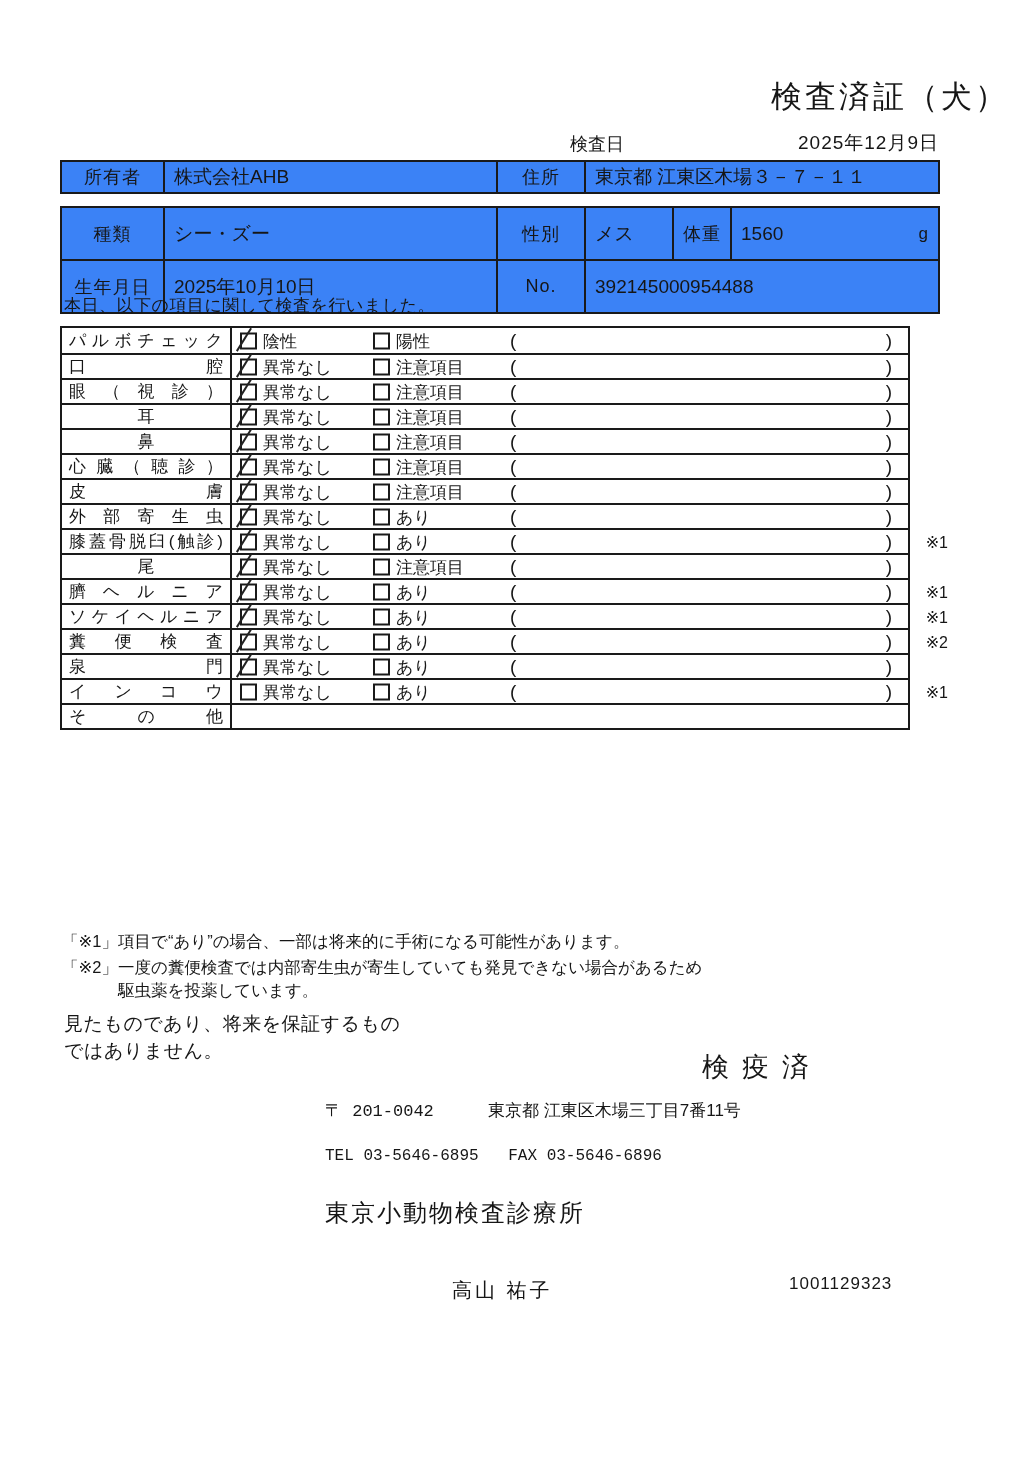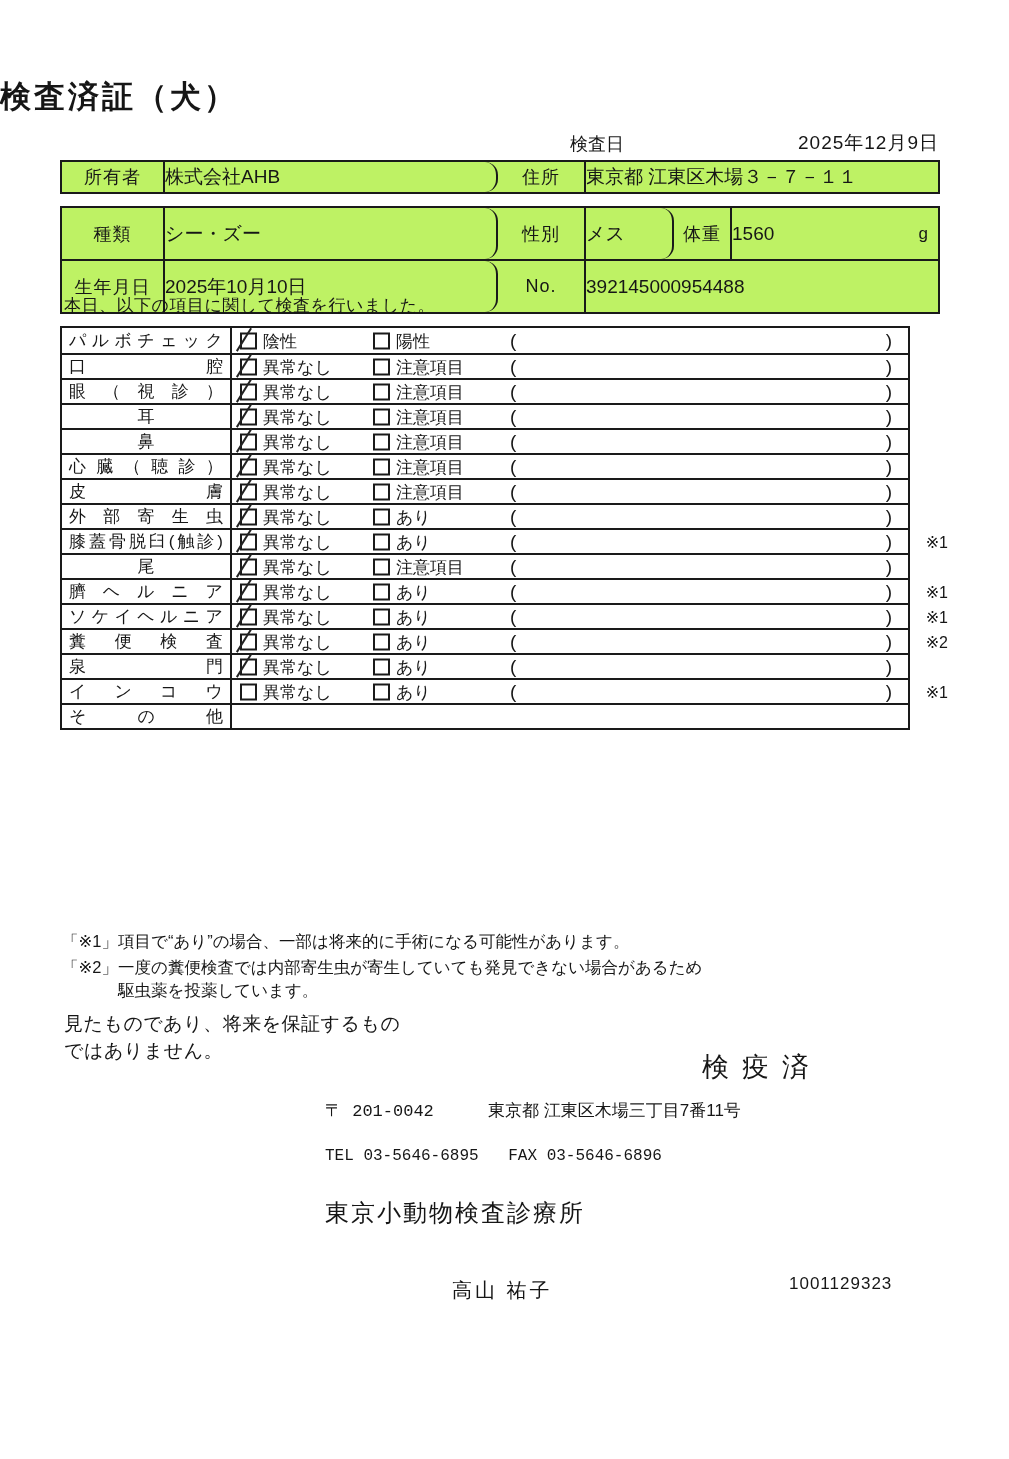--- a/index.html
+++ b/index.html
@@ -4,35 +4,35 @@
 <style>
   html,body{margin:0;padding:0;}
   body{
     width:1009px;height:1459px;position:relative;background:#ffffff;
     font-family:"Liberation Sans","DejaVu Sans",sans-serif;color:#161616;
     overflow:hidden;
   }
   .abs{position:absolute;}
 
   
-  .doc-title{top:76px;left:0;width:100%;text-align:left;font-size:31px;font-weight:bold;letter-spacing:3px;}
+  .doc-title{top:76px;left:0;width:100%;text-align:right;font-size:31px;font-weight:normal;letter-spacing:3px;}
   .insp-label{top:132px;left:570px;font-size:18px;}
   .insp-date{top:130px;right:70px;font-size:19px;letter-spacing:1px;}
 
   
-  .tbl{left:60px;width:880px;border:2px solid #1a1a1a;box-sizing:border-box;background:#bef264;}
+  .tbl{left:60px;width:880px;border:2px solid #1a1a1a;box-sizing:border-box;background:#3b82f6;}
   .tblA{top:160px;}
   .tblB{top:206px;}
   .t-row{display:flex;height:51px;}
   .tblA .t-row{height:30px;}
   .t-row + .t-row{border-top:2px solid #1a1a1a;}
   .cell{box-sizing:border-box;border-right:2px solid #1a1a1a;display:flex;align-items:center;overflow:hidden;}
   .cell.last{border-right:none;}
   .cell.lab{justify-content:center;font-size:18px;letter-spacing:1px;}
-  .cell.val{font-size:19px;border-radius:13px;}
+  .cell.val{padding-left:9px;font-size:19px;}
   .w105{flex:0 0 103px;}
   .w335{flex:0 0 333px;}
   .w90{flex:0 0 88px;}
   .w60{flex:0 0 58px;}
   .grow{flex:1 1 auto;}
   .weight-cell{justify-content:space-between;padding-right:10px;}
   .weight-unit{margin-left:22px;font-size:17px;}
 
   .intro{top:294px;left:64px;font-size:17px;letter-spacing:0.5px;}
 

